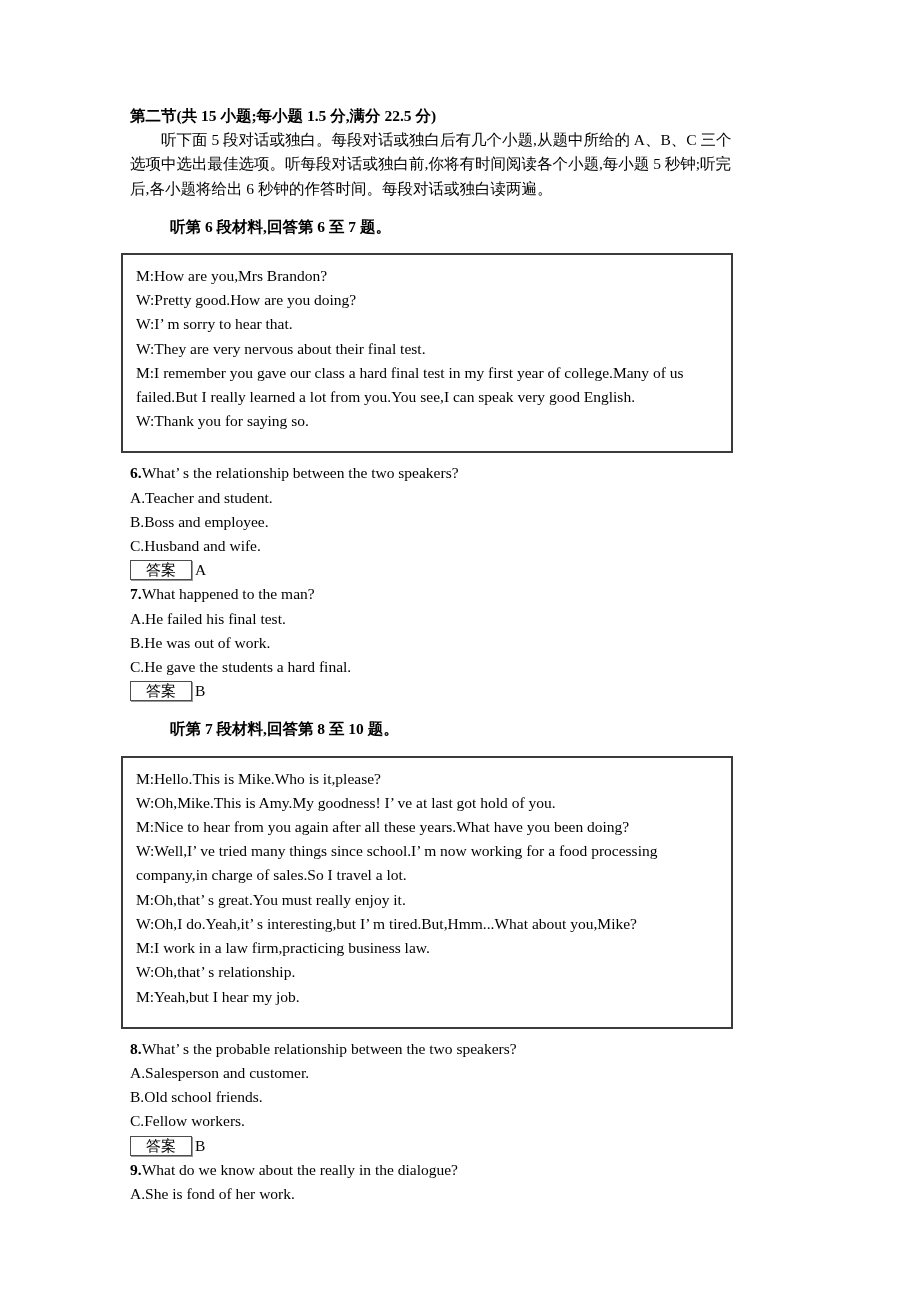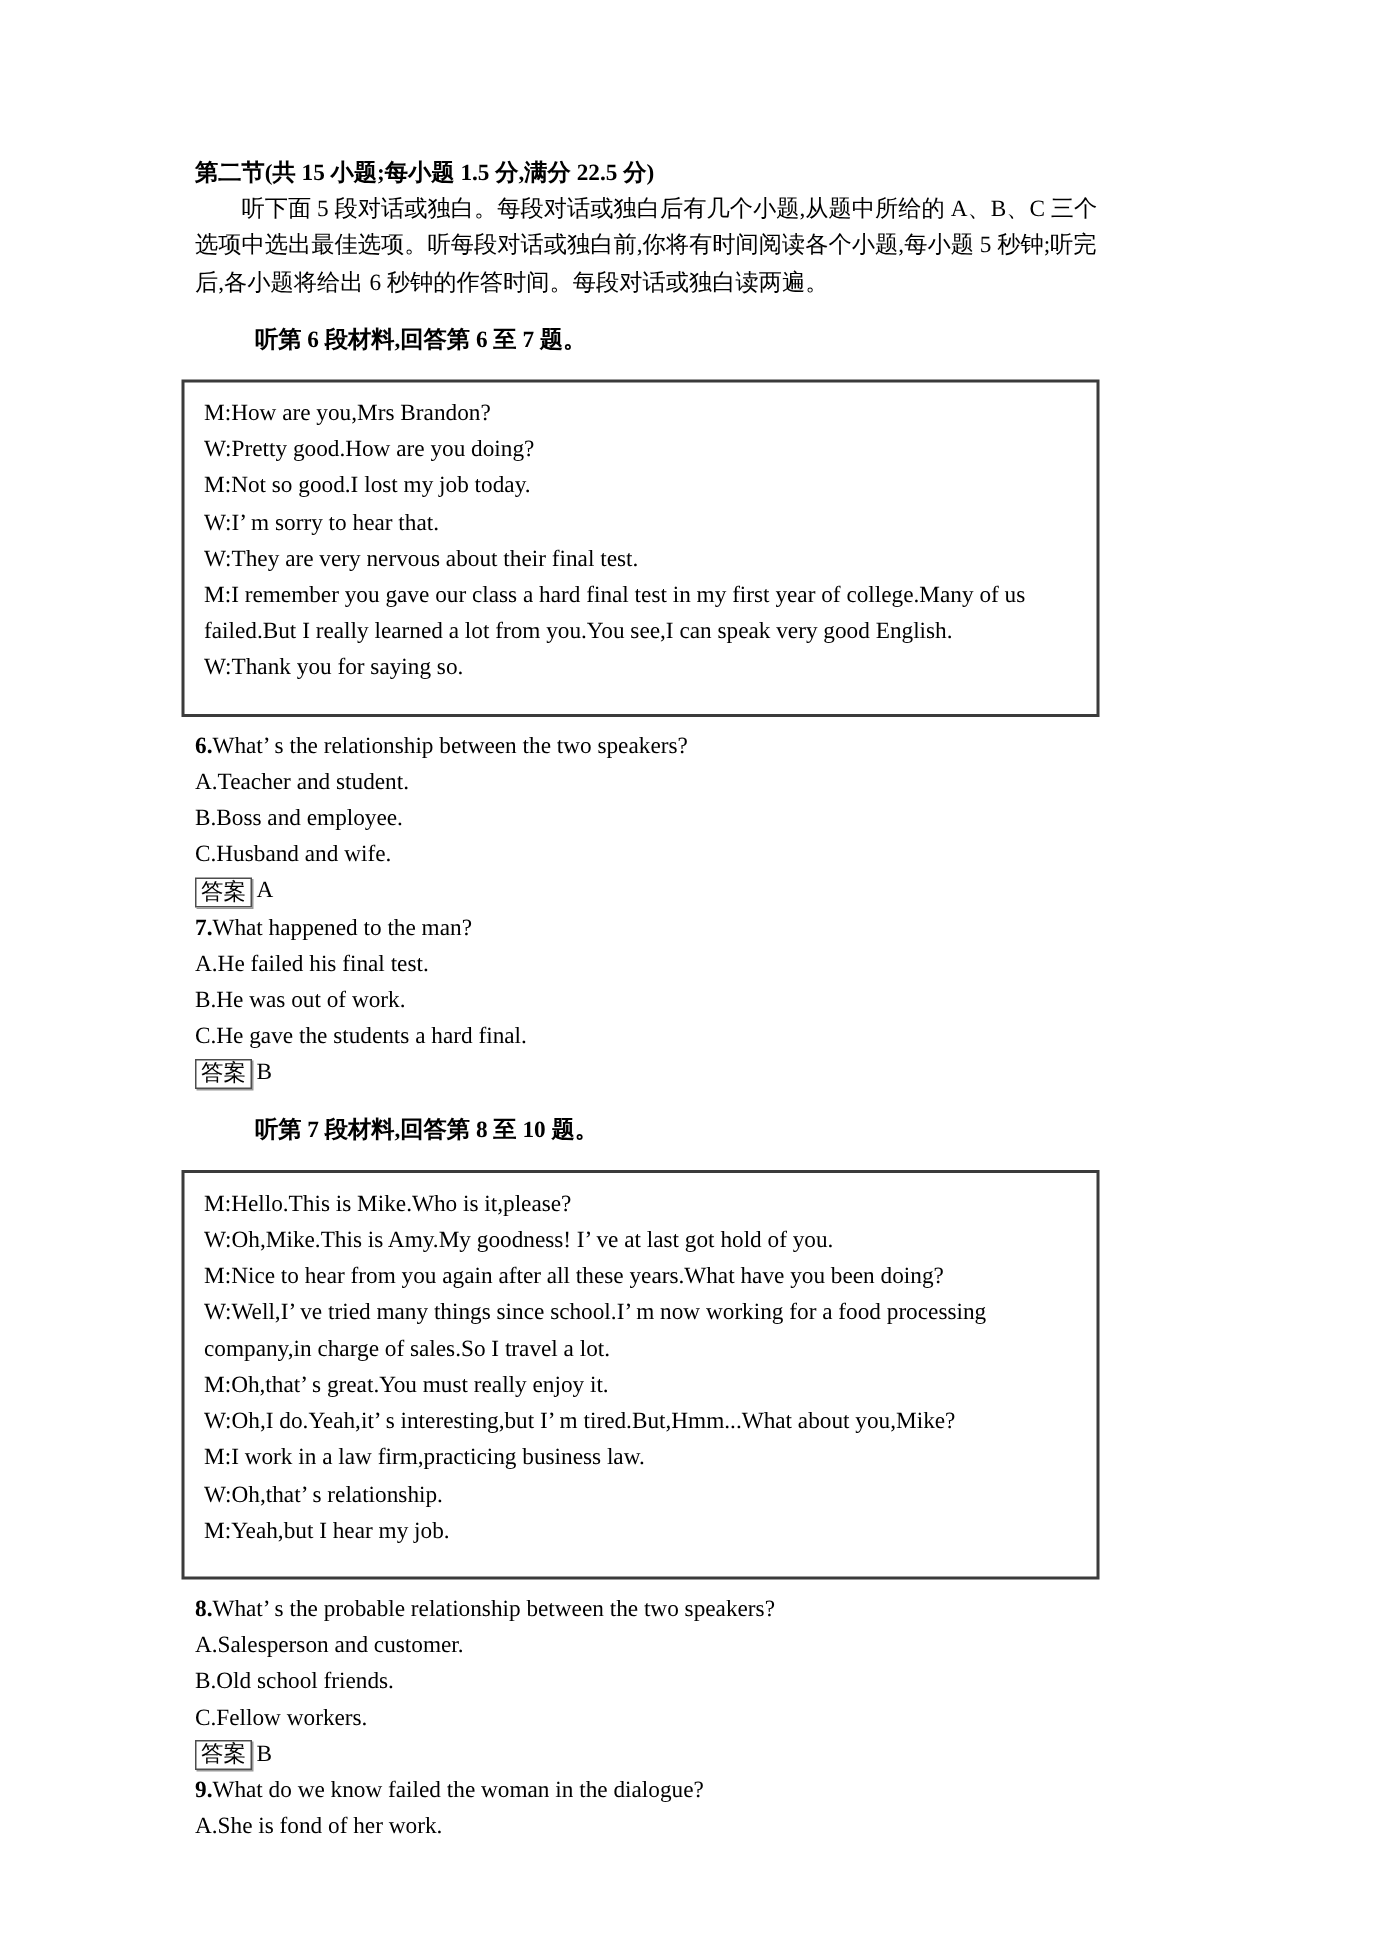--- a/index.html
+++ b/index.html
@@ -45,42 +45,41 @@
 
   .answer-row {
     line-height: 24.2px;
     display: flex;
     align-items: center;
   }
   .answer-box {
     display: inline-block;
     border: 1.6px solid #4d4d4d;
     box-shadow: 1px 1px 0 #9a9a9a;
-    padding: 0 3px;
+    padding: 0 15px;
     line-height: 18px;
     font-size: 15px;
     margin-right: 3px;
   }
   .answer-letter { display: inline-block; }
 </style>
 </head>
 <body>
 
 <div class="sheet">
 
   <p class="section-title">第二节(共 15 小题;每小题 1.5 分,满分 22.5 分)</p>
 
   <p class="intro">听下面 5 段对话或独白。每段对话或独白后有几个小题,从题中所给的 A、B、C 三个选项中选出最佳选项。听每段对话或独白前,你将有时间阅读各个小题,每小题 5 秒钟;听完后,各小题将给出 6 秒钟的作答时间。每段对话或独白读两遍。</p>
 
   <p class="material-heading">听第 6 段材料,回答第 6 至 7 题。</p>
 
   <div class="dialogue-box">
     <p>M:How are you,Mrs Brandon?</p>
     <p>W:Pretty good.How are you doing?</p>
-    <p>M:Not so good.I lost my job today.</p>
     <p>W:I’ m sorry to hear that.</p>
     <p>W:They are very nervous about their final test.</p>
     <p>M:I remember you gave our class a hard final test in my first year of college.Many of us failed.But I really learned a lot from you.You see,I can speak very good English.</p>
     <p>W:Thank you for saying so.</p>
   </div>
 
   <p class="question"><span class="qnum">6.</span><span>What’ s the relationship between the two speakers?</span></p>
   <p class="option">A.Teacher and student.</p>
   <p class="option">B.Boss and employee.</p>
   <p class="option">C.Husband and wife.</p>
@@ -114,16 +113,16 @@
 
   <p class="question"><span class="qnum">8.</span><span>What’ s the probable relationship between the two speakers?</span></p>
   <p class="option">A.Salesperson and customer.</p>
   <p class="option">B.Old school friends.</p>
   <p class="option">C.Fellow workers.</p>
   <p class="answer-row">
       <span class="answer-box">答案</span>
       <span class="answer-letter">B</span>
     </p>
 
-  <p class="question"><span class="qnum">9.</span><span>What do we know failed the woman in the dialogue?</span></p>
+  <p class="question"><span class="qnum">9.</span><span>What do we know about the really in the dialogue?</span></p>
   <p class="option">A.She is fond of her work.</p>
 
 </div>
 
 </body></html>

